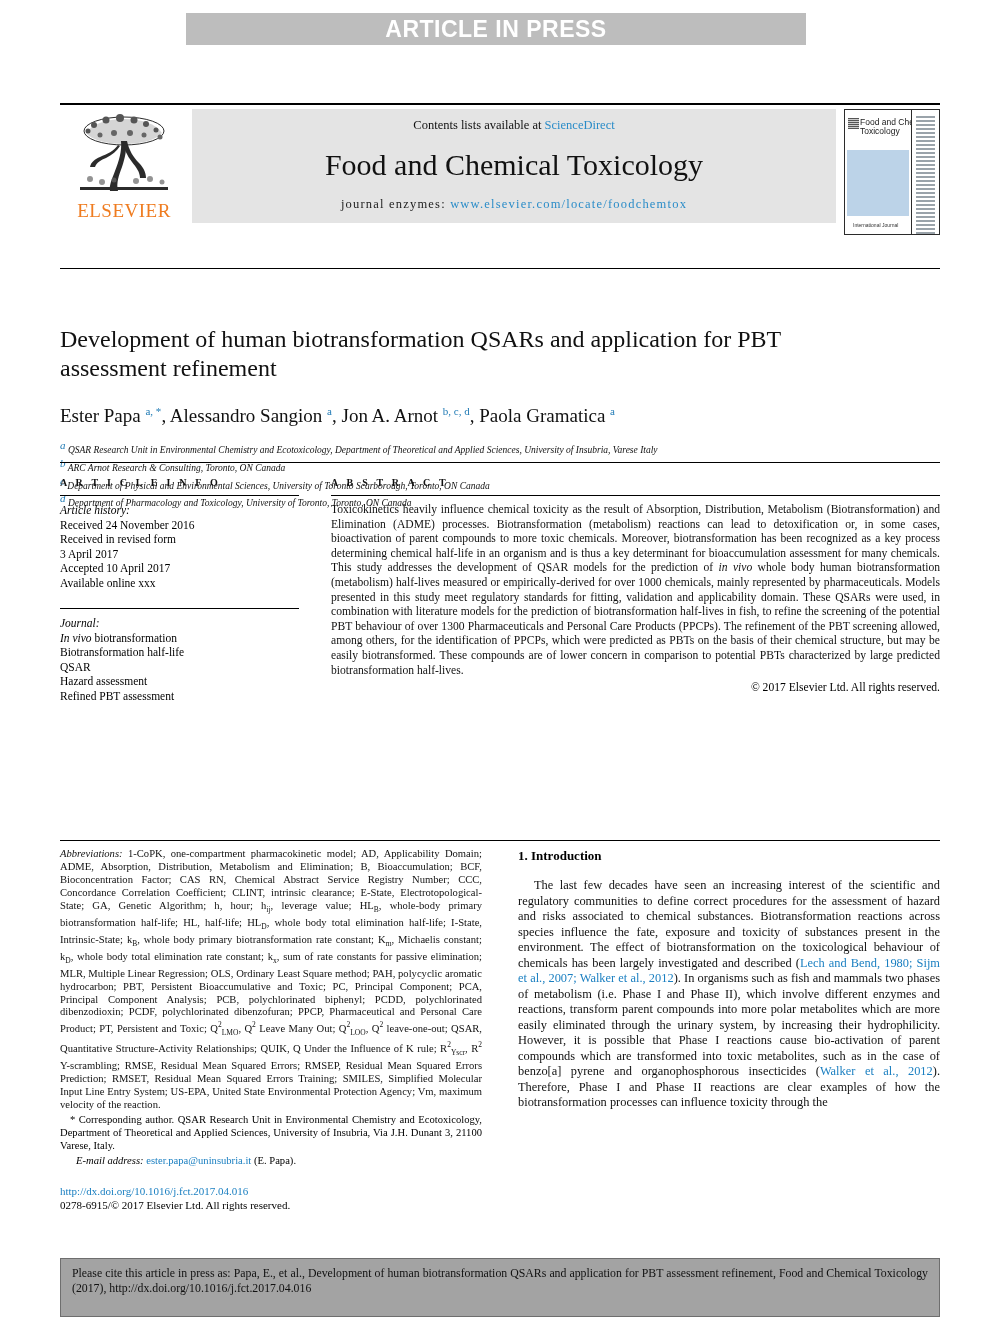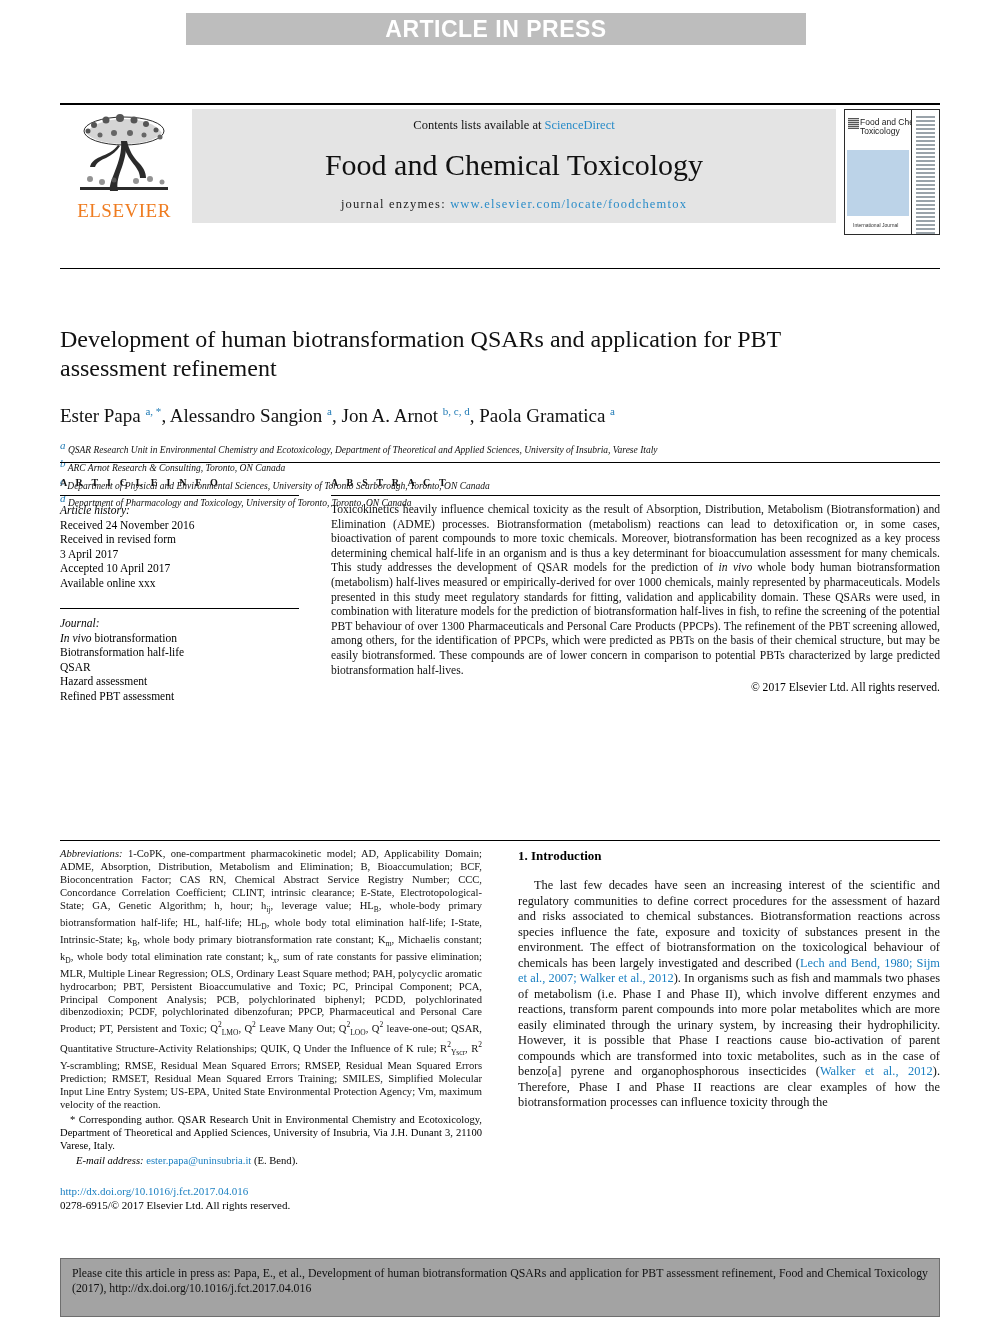--- a/index.html
+++ b/index.html
@@ -509,21 +509,21 @@
 
   <div class="body-cols">
     <div class="bcol left">
       <div class="abbrev">
         <i>Abbreviations:</i><span> 1-CoPK, one-compartment pharmacokinetic model; AD, Applicability Domain; ADME, Absorption, Distribution, Metabolism and Elimination; B, Bioaccumulation; BCF, Bioconcentration Factor; CAS RN, Chemical Abstract Service Registry Number; CCC, Concordance Correlation Coefficient; CLINT, intrinsic clearance; E-State, Electrotopological-State; GA, Genetic Algorithm; h, hour; h<sub>ij</sub>, leverage value; HL<sub>B</sub>, whole-body primary biotransformation half-life; HL, half-life; HL<sub>D</sub>, whole body total elimination half-life; I-State, Intrinsic-State; k<sub>B</sub>, whole body primary biotransformation rate constant; K<sub>m</sub>, Michaelis constant; k<sub>D</sub>, whole body total elimination rate constant; k<sub>x</sub>, sum of rate constants for passive elimination; MLR, Multiple Linear Regression; OLS, Ordinary Least Square method; PAH, polycyclic aromatic hydrocarbon; PBT, Persistent Bioaccumulative and Toxic; PC, Principal Component; PCA, Principal Component Analysis; PCB, polychlorinated biphenyl; PCDD, polychlorinated dibenzodioxin; PCDF, polychlorinated dibenzofuran; PPCP, Pharmaceutical and Personal Care Product; PT, Persistent and Toxic; Q<sup>2</sup><sub>LMO</sub>, Q<sup>2</sup> Leave Many Out; Q<sup>2</sup><sub>LOO</sub>, Q<sup>2</sup> leave-one-out; QSAR, Quantitative Structure-Activity Relationships; QUIK, Q Under the Influence of K rule; R<sup>2</sup><sub>Yscr</sub>, R<sup>2</sup> Y-scrambling; RMSE, Residual Mean Squared Errors; RMSEP, Residual Mean Squared Errors Prediction; RMSET, Residual Mean Squared Errors Training; SMILES, Simplified Molecular Input Line Entry System; US-EPA, United State Environmental Protection Agency; Vm, maximum velocity of the reaction.</span>
       </div>
       <div class="corresp">* Corresponding author. QSAR Research Unit in Environmental Chemistry and Ecotoxicology, Department of Theoretical and Applied Sciences, University of Insubria, Via J.H. Dunant 3, 21100 Varese, Italy.</div>
       <div class="email">
         <i>E-mail address:</i>
         <span class="link">ester.papa@uninsubria.it</span>
-        <span>(E. Bend).</span>
+        <span>(E. Papa).</span>
       </div>
       <div class="doi-block">
         <div class="doi">http://dx.doi.org/10.1016/j.fct.2017.04.016</div>
         <div>0278-6915/© 2017 Elsevier Ltd. All rights reserved.</div>
       </div>
     </div>
 
     <div class="bcol right">
       <div class="intro-h">1. Introduction</div>
       <div class="intro-p">

